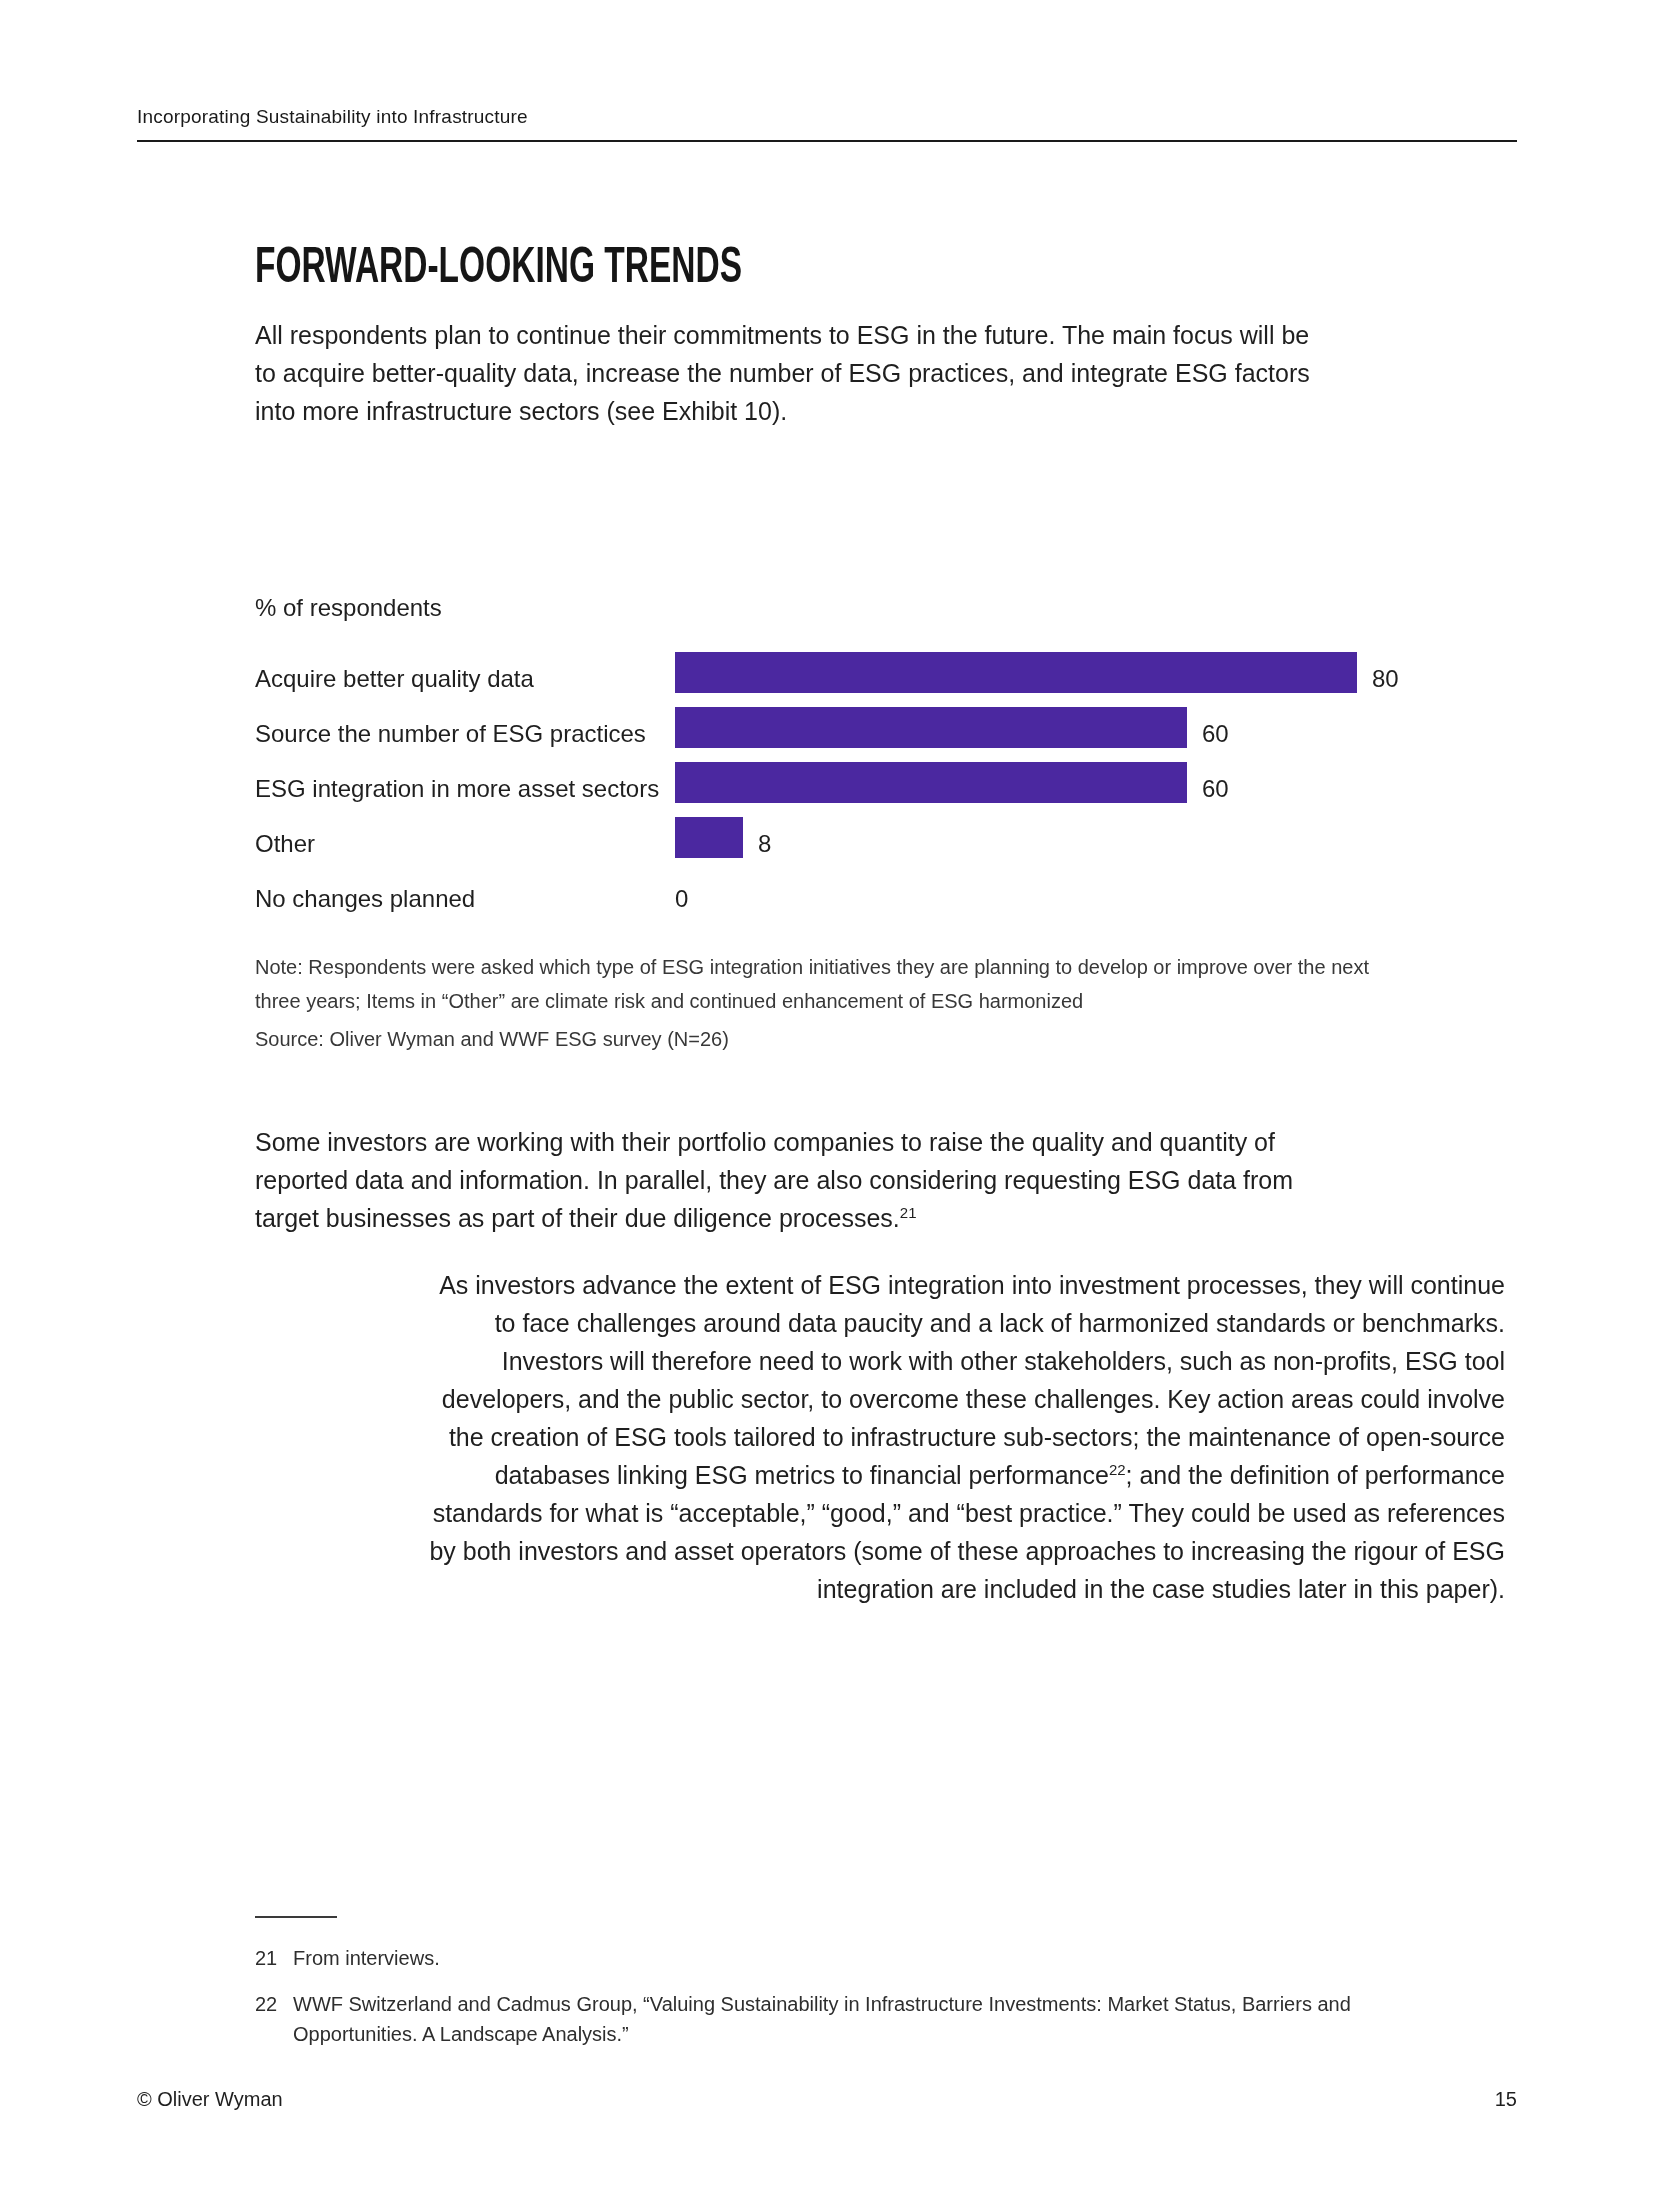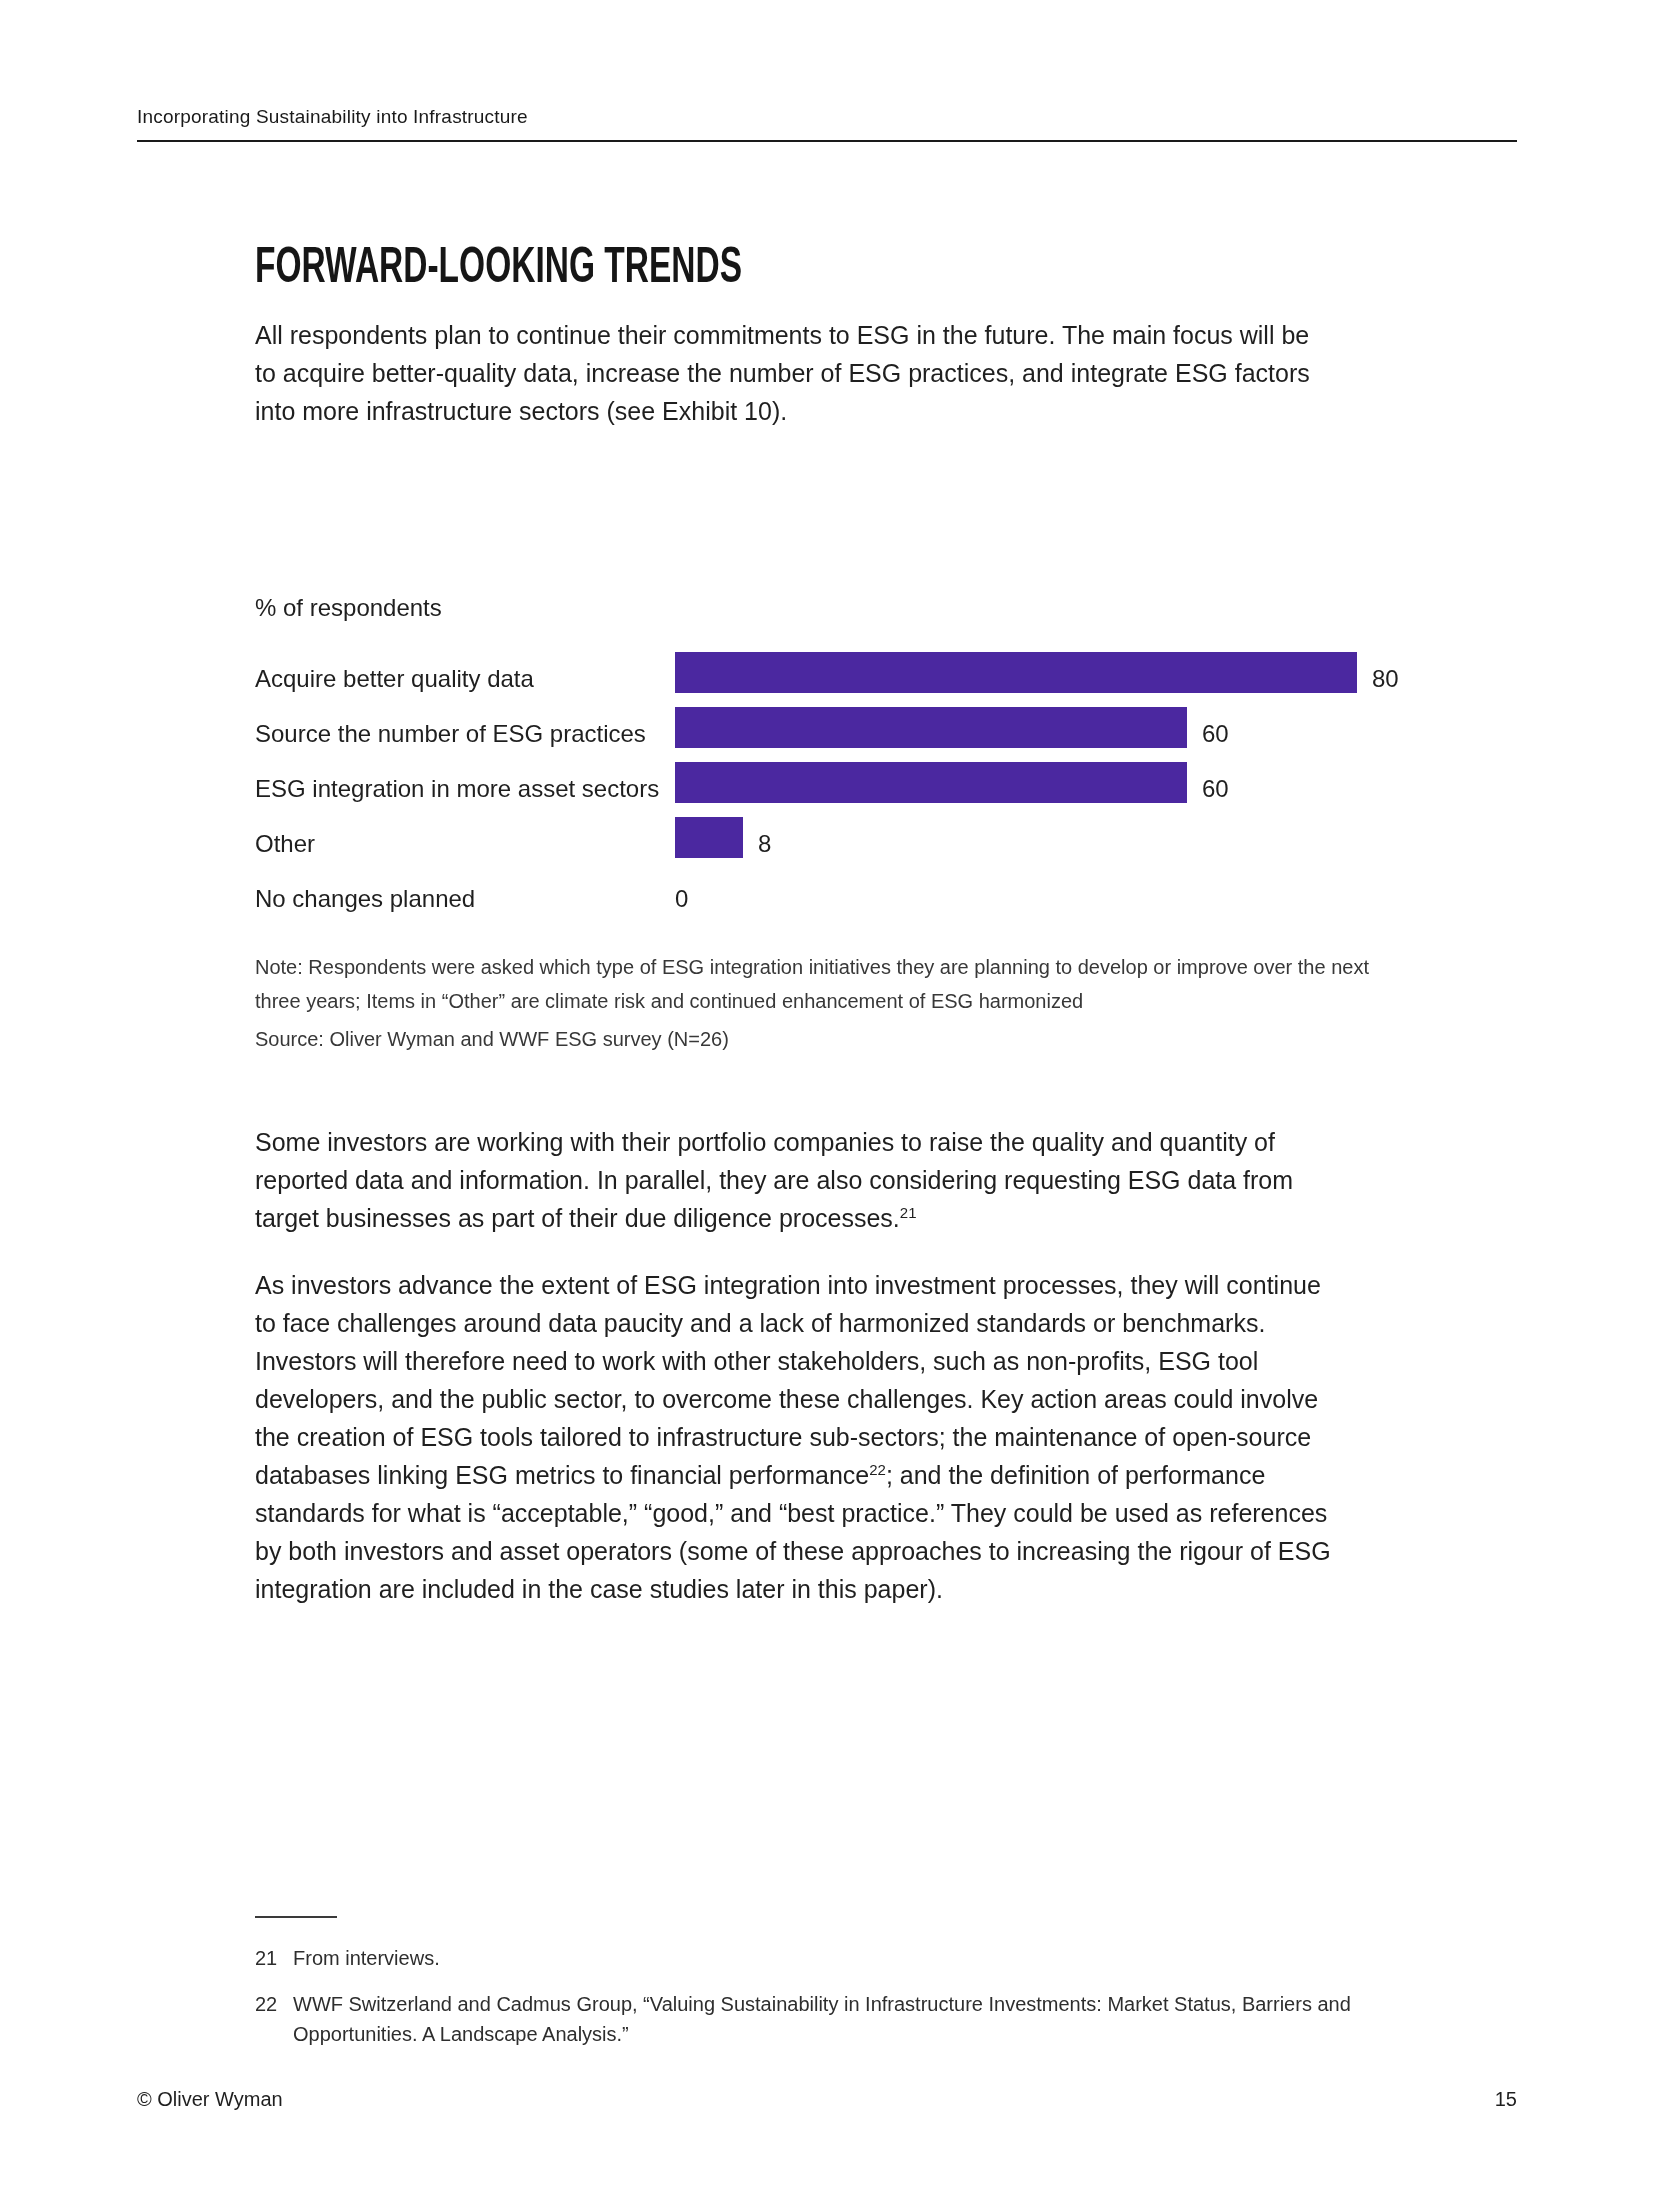--- a/index.html
+++ b/index.html
@@ -26,21 +26,21 @@
     transform:scaleX(0.67); transform-origin:left top;
     letter-spacing:0px; white-space:nowrap;
   }
   .body-text {
     position:absolute; left:255px; width:1250px;
     font-size:25px; line-height:38px; color:#1f1f1f;
     white-space:pre-line;
   }
   .para-1 { top:316px; }
   .para-2 { top:1103px;margin-top:20px; }
-  .para-3 { top:1266px; }
+  .para-3 { top:1266px;text-align:right; }
   sup.fn-ref { font-size:15px; line-height:0; vertical-align:super; }
   .exhibit-title {
     position:absolute; left:255px; top:517px; width:1250px;
     font-size:25px; line-height:38px; font-weight:bold; color:#161616;
     white-space:pre-line;
   }
   .exhibit-subtitle {
     position:absolute; left:255px; top:594px;
     font-size:24px; color:#1f1f1f;
   }

